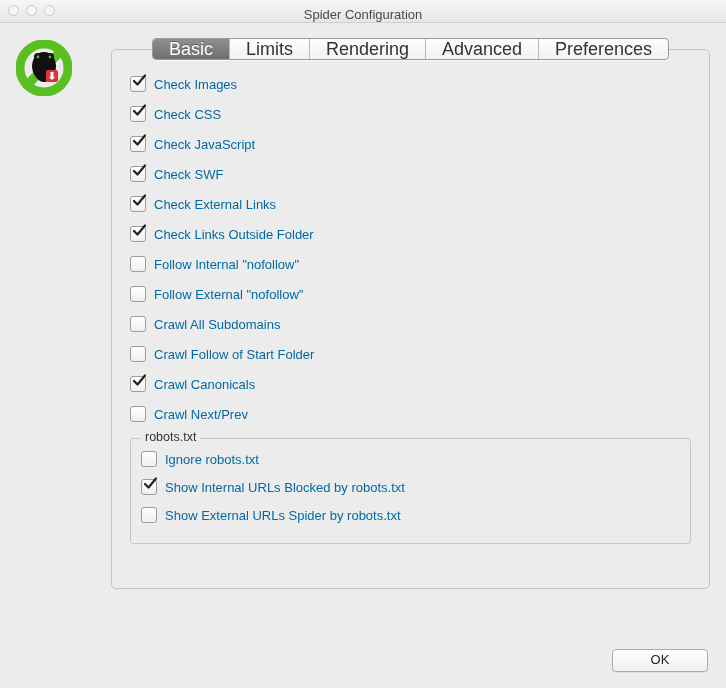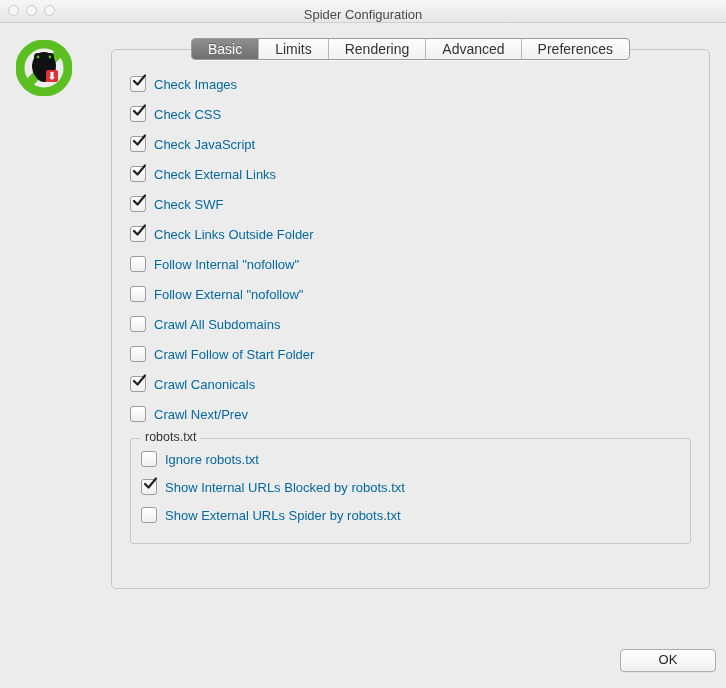--- a/index.html
+++ b/index.html
@@ -7,34 +7,34 @@
   .traffic{display:flex;gap:7px;position:absolute;left:8px;top:5px}
   .tl{width:11px;height:11px;border-radius:50%;background:#f6f6f6;border:1px solid #c8c8c8;box-sizing:border-box}
   .wtitle{flex:1;text-align:center;font-size:13px;color:#4a4a4a}
   .body{padding:15px 16px 0 16px}
   .row{display:flex;align-items:flex-start}
   .logo{width:95px;padding-top:2px}
   .logo svg{display:block}
   .main{flex:1}
   .tabwrap{display:flex;justify-content:center;position:relative;z-index:2}
   .segment{display:flex;border:1px solid #9b9b9b;border-radius:4px;overflow:hidden;background:linear-gradient(#fdfdfd,#f1f1f1);height:20px;box-shadow:0 1px 0 rgba(255,255,255,.6)}
-  .seg{padding:0 16px;font-size:14px;line-height:20px;border-right:1px solid #b8b8b8;cursor:default;color:#333}
+  .seg{padding:0 16px;font-size:18px;line-height:20px;border-right:1px solid #b8b8b8;cursor:default;color:#333}
   .seg:last-child{border-right:none}
   .seg.active{background:linear-gradient(#8f8f8f,#6f6f6f);color:#fff;text-shadow:0 -1px 0 rgba(0,0,0,.3)}
   .panel{border:1px solid #c6c6c6;border-radius:5px;background:#ececec;margin-top:-11px;padding:26px 18px 18px 18px;min-height:540px;box-sizing:border-box}
   .cbrow{display:flex;align-items:center;margin-bottom:14px}
   .cbrow:last-child{margin-bottom:16px}
   .cb{width:14px;height:14px;border:1px solid #9c9c9c;border-radius:3px;background:linear-gradient(#fff,#efefef);margin-right:8px;position:relative;flex-shrink:0}
   .cb.checked::after{content:"";position:absolute;left:2px;top:-2px;width:12px;height:12px;background:none}
   .cb.checked svg{position:absolute;left:1px;top:-3px}
   .cblabel{font-size:13px;color:#0369a1}
   .fieldset{border:1px solid #c8c8c8;border-radius:3px;margin-top:10px;padding:12px 10px 8px 10px;position:relative}
   .legend{position:absolute;top:-9px;left:10px;background:#ececec;padding:0 4px;font-size:12.5px;color:#333}
   .fieldset .cbrow{margin-bottom:12px}
-  .footer{position:absolute;right:10px;bottom:16px}
+  .footer{position:absolute;right:18px;bottom:16px}
   .okbtn{min-width:66px;height:21px;border:1px solid #acacac;border-radius:4px;background:linear-gradient(#fefefe,#f0f0f0);font-size:13px;color:#222;text-align:center;line-height:19px;padding:0 14px;cursor:default;box-shadow:0 1px 0 rgba(0,0,0,.05)}
 </style>
 </head>
 <body>
 
 <div class="titlebar">
   <div class="traffic">
     <div class="tl"></div>
     <div class="tl"></div>
     <div class="tl"></div>
@@ -96,29 +96,29 @@
                 </svg>
               </div>
               <span class="cblabel">Check JavaScript</span>
             </div>
             <div class="cbrow">
               <div class="cb checked">
                 <svg width="14" height="14" viewBox="0 0 14 14">
                   <path d="M2 7 L5.5 10.5 L13 1.5" fill="none" stroke="#222" stroke-width="2.2" stroke-linecap="round" stroke-linejoin="round"></path>
                 </svg>
               </div>
-              <span class="cblabel">Check External Links</span>
+              <span class="cblabel">Check SWF</span>
             </div>
             <div class="cbrow">
               <div class="cb checked">
                 <svg width="14" height="14" viewBox="0 0 14 14">
                   <path d="M2 7 L5.5 10.5 L13 1.5" fill="none" stroke="#222" stroke-width="2.2" stroke-linecap="round" stroke-linejoin="round"></path>
                 </svg>
               </div>
-              <span class="cblabel">Check SWF</span>
+              <span class="cblabel">Check External Links</span>
             </div>
             <div class="cbrow">
               <div class="cb checked">
                 <svg width="14" height="14" viewBox="0 0 14 14">
                   <path d="M2 7 L5.5 10.5 L13 1.5" fill="none" stroke="#222" stroke-width="2.2" stroke-linecap="round" stroke-linejoin="round"></path>
                 </svg>
               </div>
               <span class="cblabel">Check Links Outside Folder</span>
             </div>
             <div class="cbrow">

